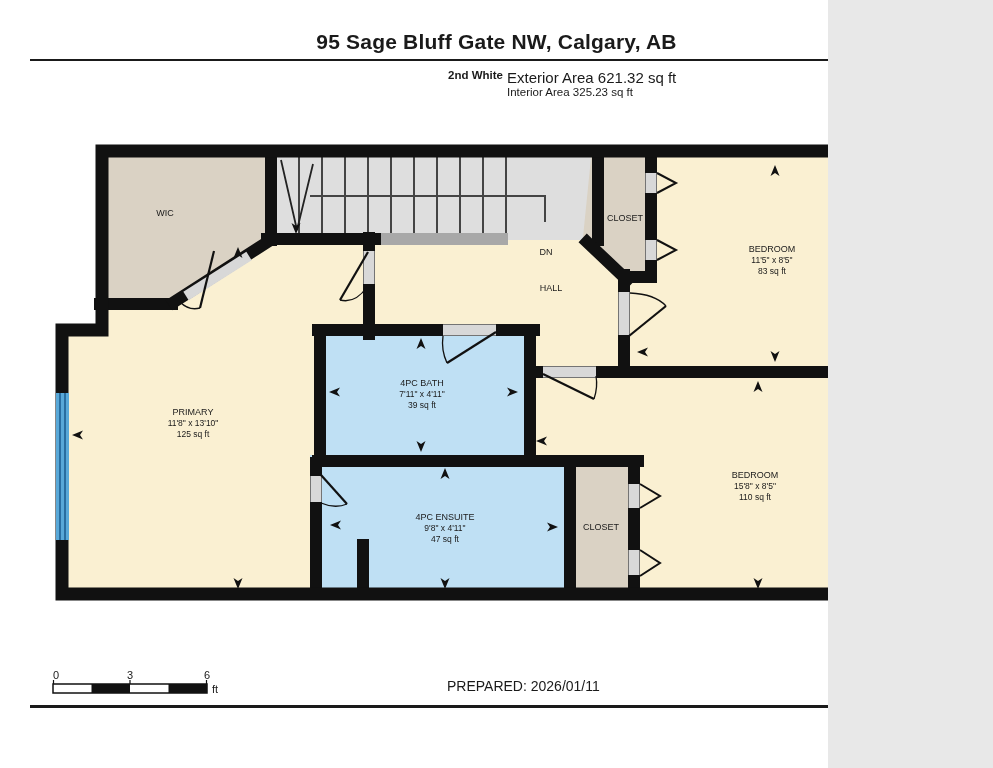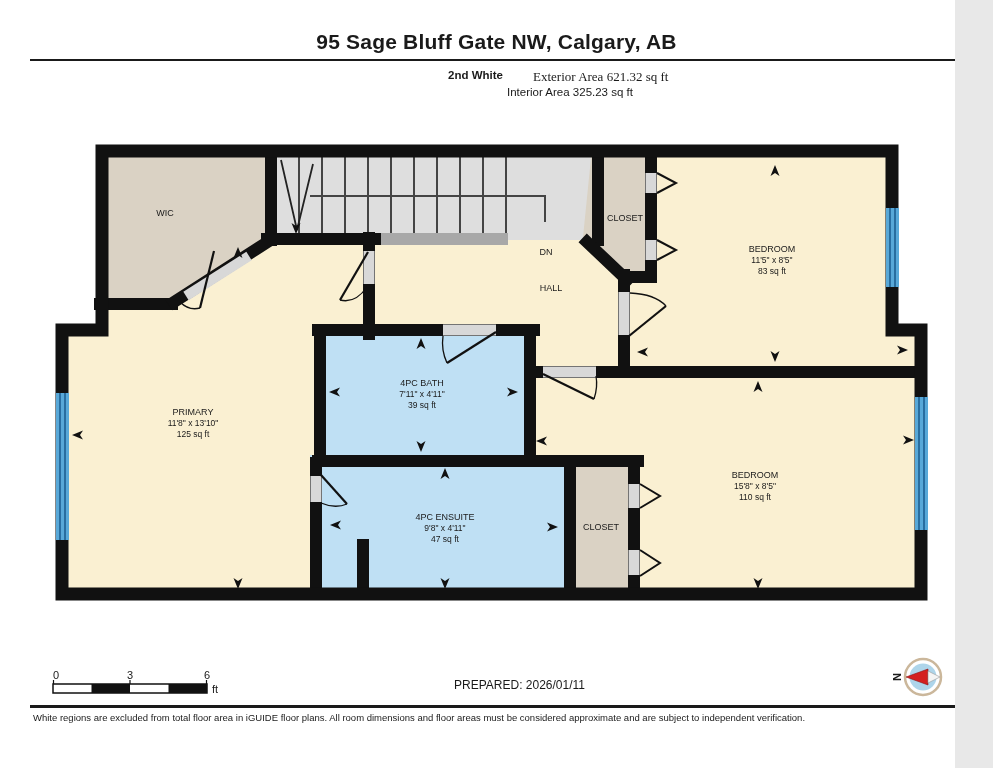--- a/index.html
+++ b/index.html
@@ -1,24 +1,24 @@
 <!DOCTYPE html>
 <html><head>
 <meta charset="utf-8">
 <style>
   html,body{margin:0;padding:0;background:#e8e8e8;}
-  #page{position:relative;width:955px;height:768px;background:#ffffff;overflow:hidden;
+  #page{position:relative;width:828px;height:768px;background:#ffffff;overflow:hidden;
         font-family:"Liberation Sans", sans-serif;color:#1a1a1a;}
   .abs{position:absolute;}
   #title{top:30px;left:0;width:993px;text-align:center;font-size:21px;font-weight:bold;letter-spacing:.2px;}
   #rule-top{top:59px;left:30px;width:933px;height:2px;background:#1a1a1a;}
   #floor-label{top:69px;left:448px;font-size:11.5px;font-weight:bold;}
-  #ext-area{top:69px;left:533px;font-size:13px;font-family:Liberation Serif, serif;}
+  #ext-area{top:69px;left:507px;font-size:15px;}
   #int-area{top:86px;left:507px;font-size:11.5px;}
-  #prepared{top:678px;left:447px;font-size:12px;margin-left:7px;}
+  #prepared{top:678px;left:447px;font-size:14px;}
   #rule-bottom{top:705px;left:30px;width:933px;height:3px;background:#1a1a1a;}
   #disclaimer{top:712px;left:33px;width:930px;font-size:9.5px;}
   svg text{font-family:"Liberation Sans", sans-serif;fill:#1a1a1a;}
   .room-name{font-size:9px;}
   .room-dim{font-size:8.5px;}
   .mid{text-anchor:middle;}
 </style>
 </head>
 <body>
 
@@ -219,14 +219,13 @@
       <circle cx="923" cy="677" r="18" fill="#ffffff" stroke="#CBB79B" stroke-width="2.5"></circle>
       <circle cx="923" cy="677" r="13.5" fill="#AED5EA"></circle>
       <polygon points="906,677 928,669 928,685" fill="#D42020" stroke="#8a1414" stroke-width="0.6"></polygon>
       <polygon points="940,677 928,671 928,683" fill="#f4f4f4" stroke="#999999" stroke-width="0.6"></polygon>
       <text x="897" y="677" font-size="11" font-weight="bold" class="mid" transform="rotate(90 897 677)" dominant-baseline="central">N</text>
     </g>
   </svg>
 
   <div class="abs" id="prepared">PREPARED: 2026/01/11</div>
   <div class="abs" id="rule-bottom"></div>
-  <div class="abs" id="disclaimer">White regions are excluded from total floor area in iGUIDE floor plans. All room dimensions and floor areas must be considered approximate and are subject to independent verification.</div>
 </div>
 
 </body></html>

